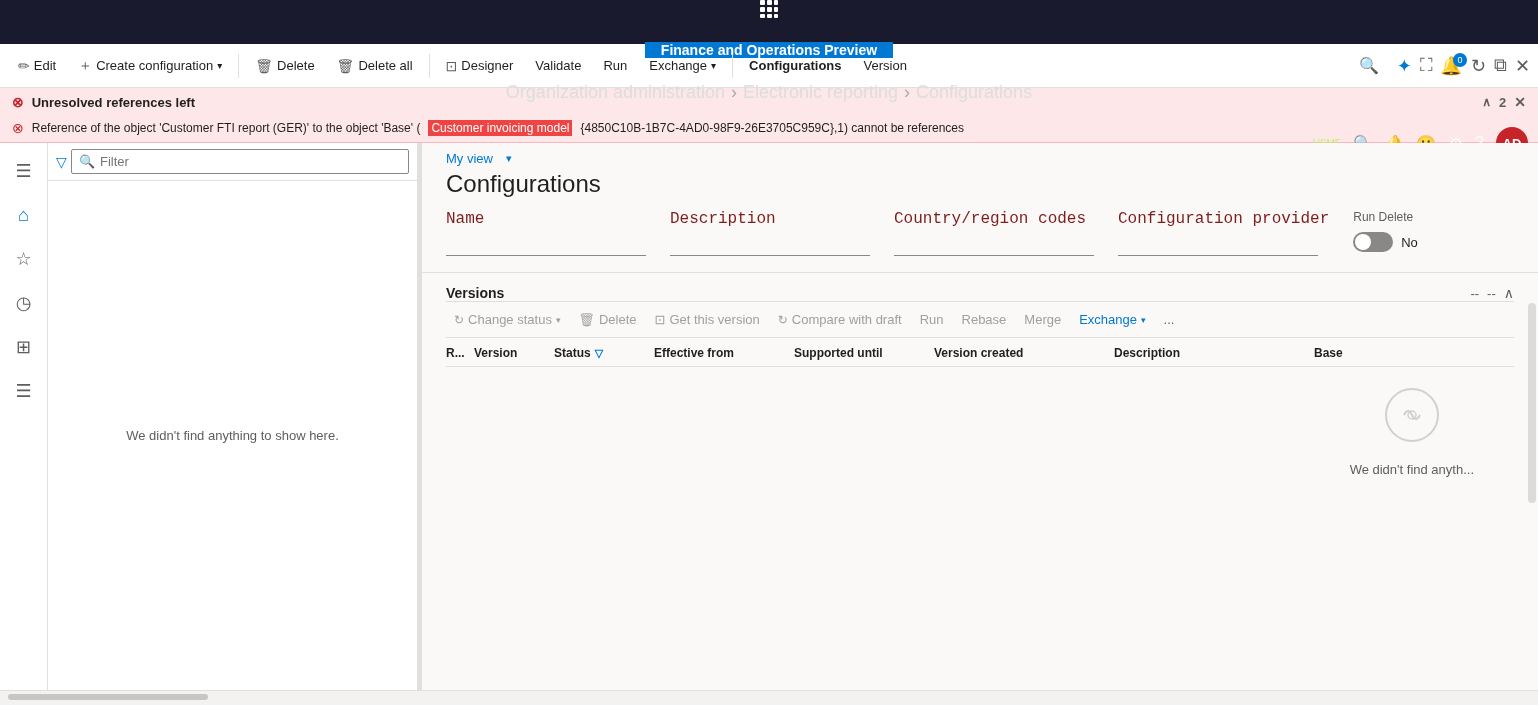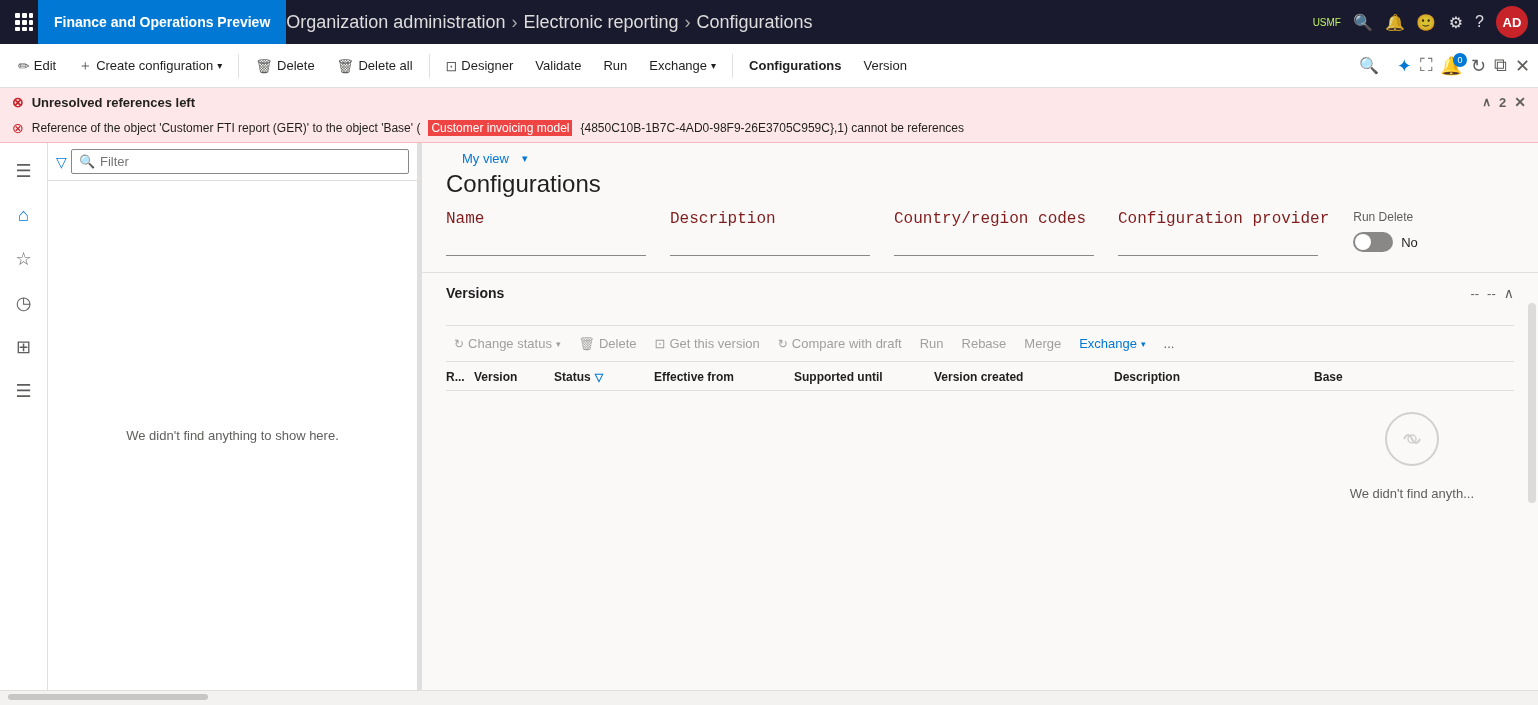--- a/index.html
+++ b/index.html
@@ -1,21 +1,21 @@
 <!DOCTYPE html>
 <html><head>
   <meta charset="utf-8">
   <style>
     * { box-sizing: border-box; margin: 0; padding: 0; }
     body { font-family: 'Segoe UI', Arial, sans-serif; font-size: 13px; background: #f3f2f1; overflow: hidden; width: 1538px; height: 705px; }
 
     
     .top-nav {
       display: flex; align-items: center; background: #1a1a2e; color: #fff;
-      height: 44px; padding: 0 10px; gap: 0;
+      height: 44px; padding: 0 10px; gap: 24px; flex-direction: column;
     }
     .top-nav-grid-icon { width: 28px; height: 28px; display: flex; align-items: center; justify-content: center; cursor: pointer; }
     .top-nav-grid-icon svg rect { fill: #fff; }
     .top-nav-title { background: #0078d4; color: #fff; font-size: 14px; font-weight: 600; padding: 0 16px; height: 44px; display: flex; align-items: center; white-space: nowrap; min-width: 200px; }
     .breadcrumb { display: flex; align-items: center; gap: 6px; color: #ddd; font-size: 18px; flex: 1; }
     .breadcrumb-sep { color: #aaa; }
     .top-nav-right { display: flex; align-items: center; gap: 12px; margin-left: auto; }
     .top-nav-user-label { color: #bef264; font-size: 10px; }
     .top-nav-icon { color: #fff; font-size: 16px; cursor: pointer; opacity: 0.85; }
     .top-nav-avatar { width: 32px; height: 32px; border-radius: 50%; background: #c7242a; color: #fff; font-size: 13px; font-weight: 700; display: flex; align-items: center; justify-content: center; cursor: pointer; }
@@ -73,21 +73,21 @@
     .filter-icon { color: #0078d4; font-size: 14px; cursor: pointer; }
     .filter-input-wrap { flex: 1; display: flex; align-items: center; border: 1px solid #8a8886; border-radius: 2px; padding: 4px 8px; gap: 4px; background: #fff; }
     .filter-input { border: none; outline: none; font-size: 13px; width: 100%; color: #201f1e; }
     .left-panel-empty { flex: 1; display: flex; align-items: center; justify-content: center; color: #605e5c; font-size: 13px; padding: 20px; text-align: center; }
     .drag-handle { width: 4px; background: #e1dfdd; cursor: col-resize; }
 
     
     .right-panel { flex: 1; display: flex; flex-direction: column; background: #faf9f8; overflow: hidden; }
 
     
-    .my-view-row { display: flex; align-items: center; gap: 13px; padding: 8px 24px 2px 24px; margin-left: 16px; }
+    .my-view-row { display: flex; align-items: center; gap: 13px; padding: 8px 24px 2px 24px; }
     .my-view-text { font-size: 13px; color: #0078d4; cursor: pointer; }
     .my-view-chevron { font-size: 11px; color: #0078d4; }
 
     
     .page-title { font-size: 24px; font-weight: 300; color: #201f1e; padding: 2px 24px 12px 24px; }
 
     
     .form-fields { display: flex; gap: 0; padding: 0 24px 16px 24px; border-bottom: 1px solid #e1dfdd; }
     .form-field { display: flex; flex-direction: column; gap: 4px; min-width: 200px; }
     .form-field-label { font-size: 16px; color: #7f1d1d; font-family: Liberation Mono, monospace; }
@@ -102,21 +102,21 @@
     }
     .toggle-knob {
       width: 16px; height: 16px; background: #fff; border-radius: 50%;
       position: absolute; top: 2px; left: 2px; transition: left 0.2s;
     }
     .toggle-value { font-size: 13px; color: #201f1e; }
 
     
     .versions-section { flex: 1; overflow: hidden; display: flex; flex-direction: column; padding: 0 24px; }
     .versions-header {
-      display: flex; align-items: flex-start; padding: 12px 0 24px 0;
+      display: flex; align-items: flex-start; padding: 12px 0 0 0;
       border-bottom: 1px solid #e1dfdd;
     }
     .versions-title { font-size: 14px; font-weight: 600; color: #201f1e; flex: 1; }
     .versions-controls { display: flex; align-items: center; gap: 8px; color: #605e5c; font-size: 13px; }
 
     
     .versions-toolbar {
       display: flex; align-items: center; gap: 2px; padding: 6px 0;
       border-bottom: 1px solid #e1dfdd;
     }

